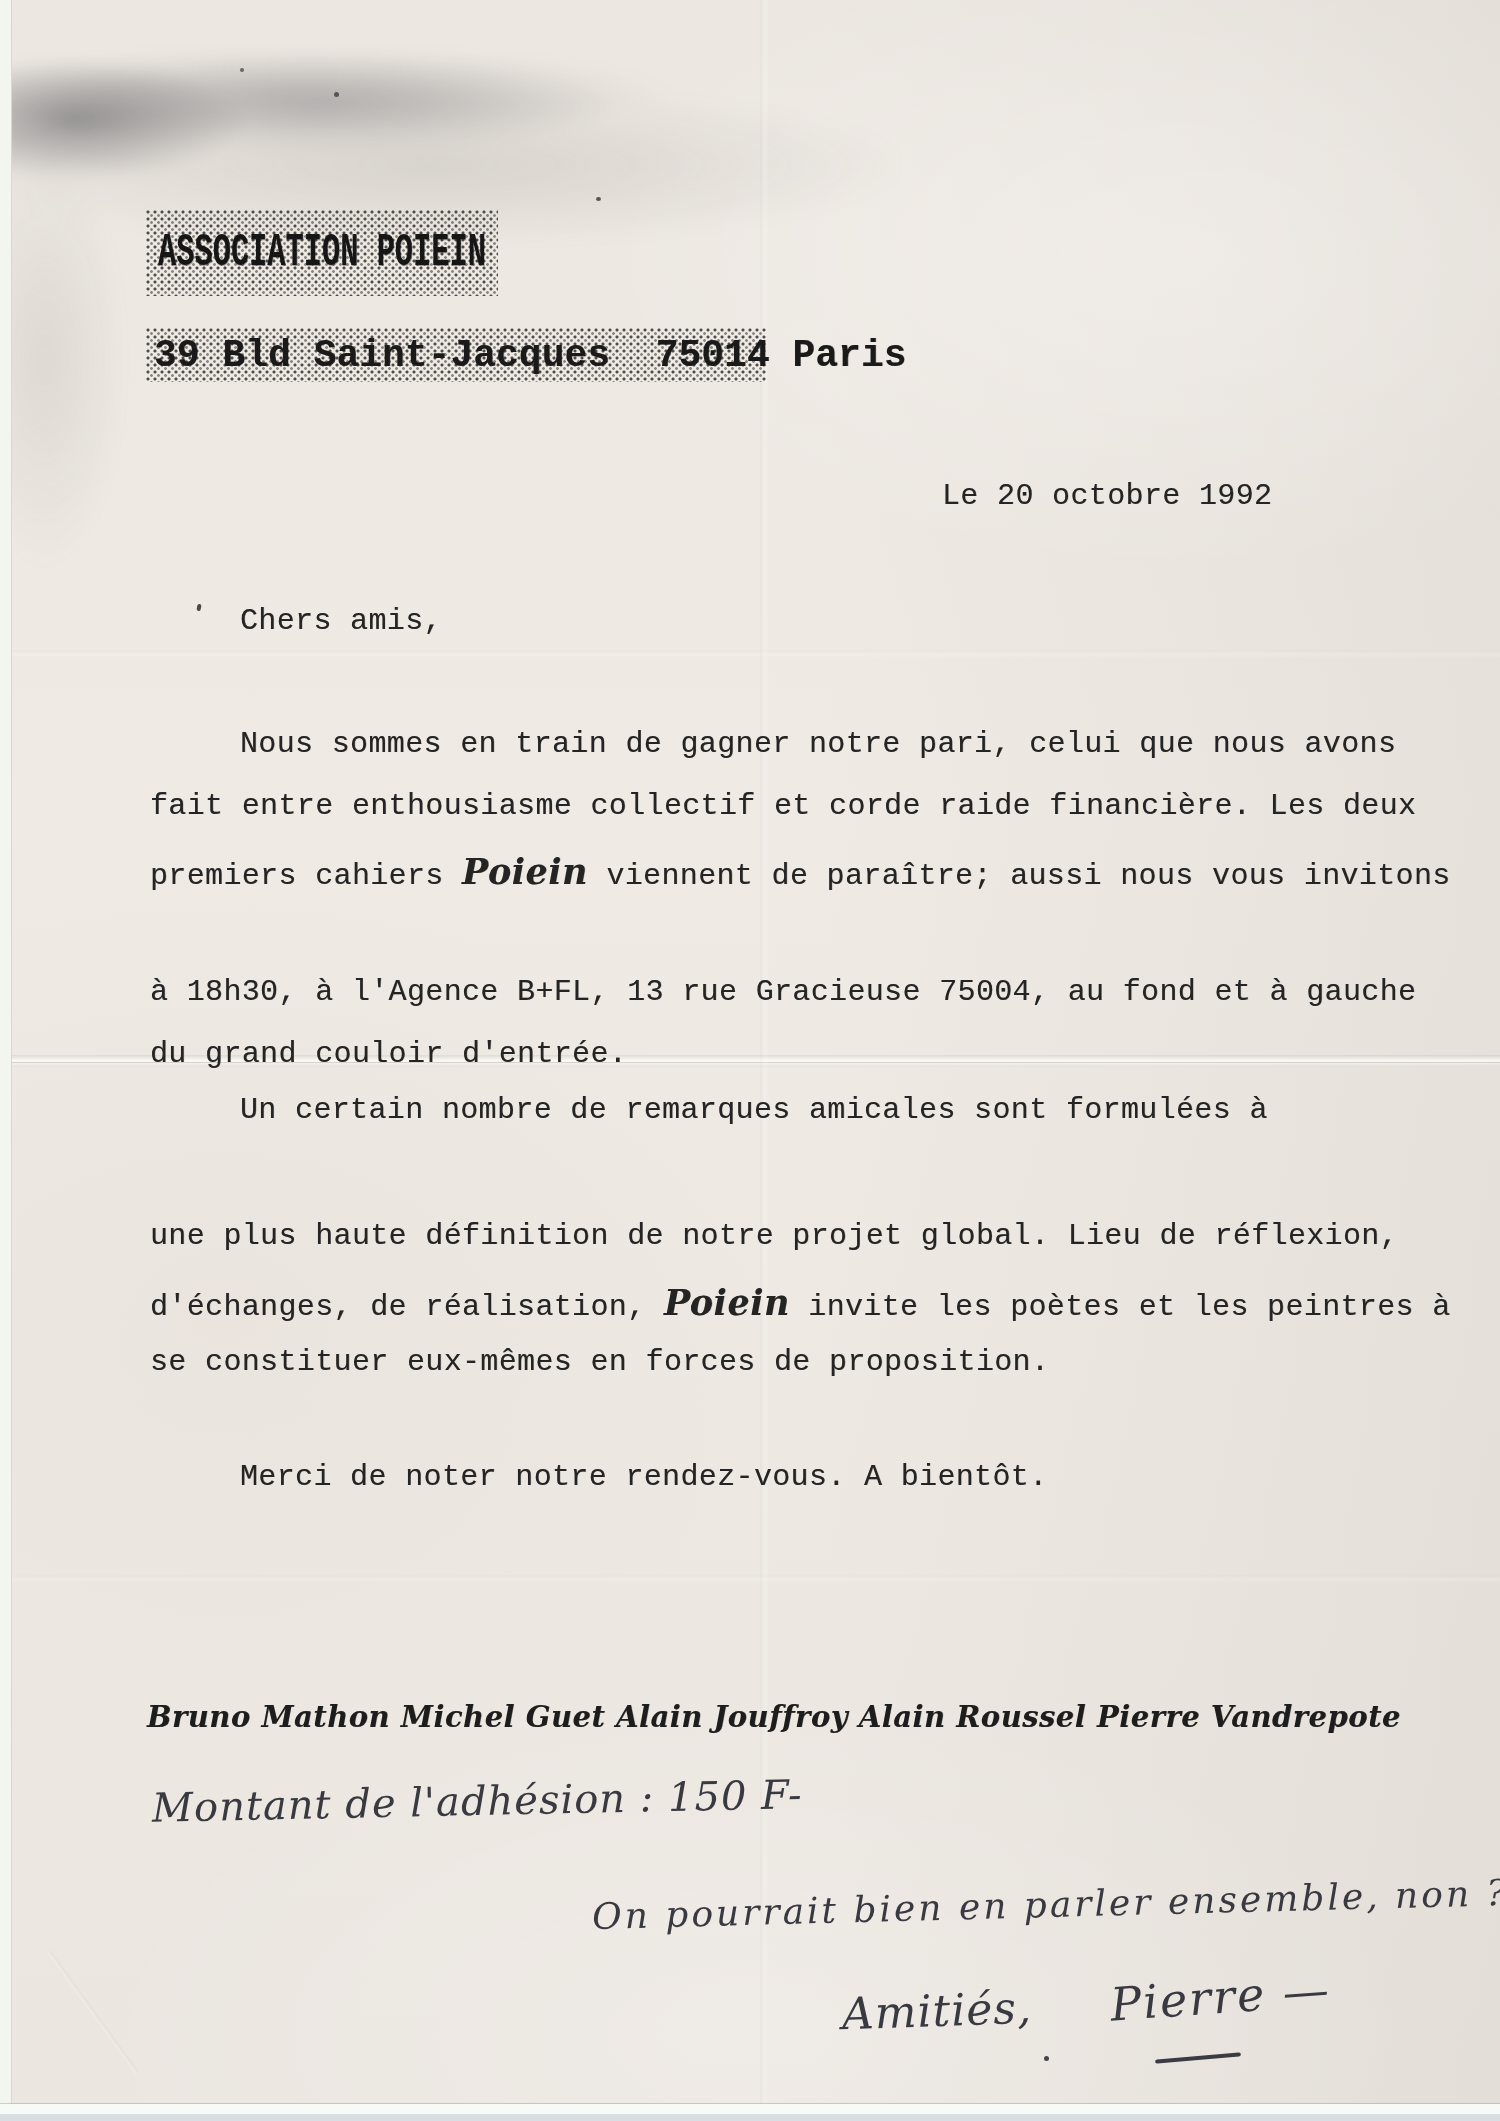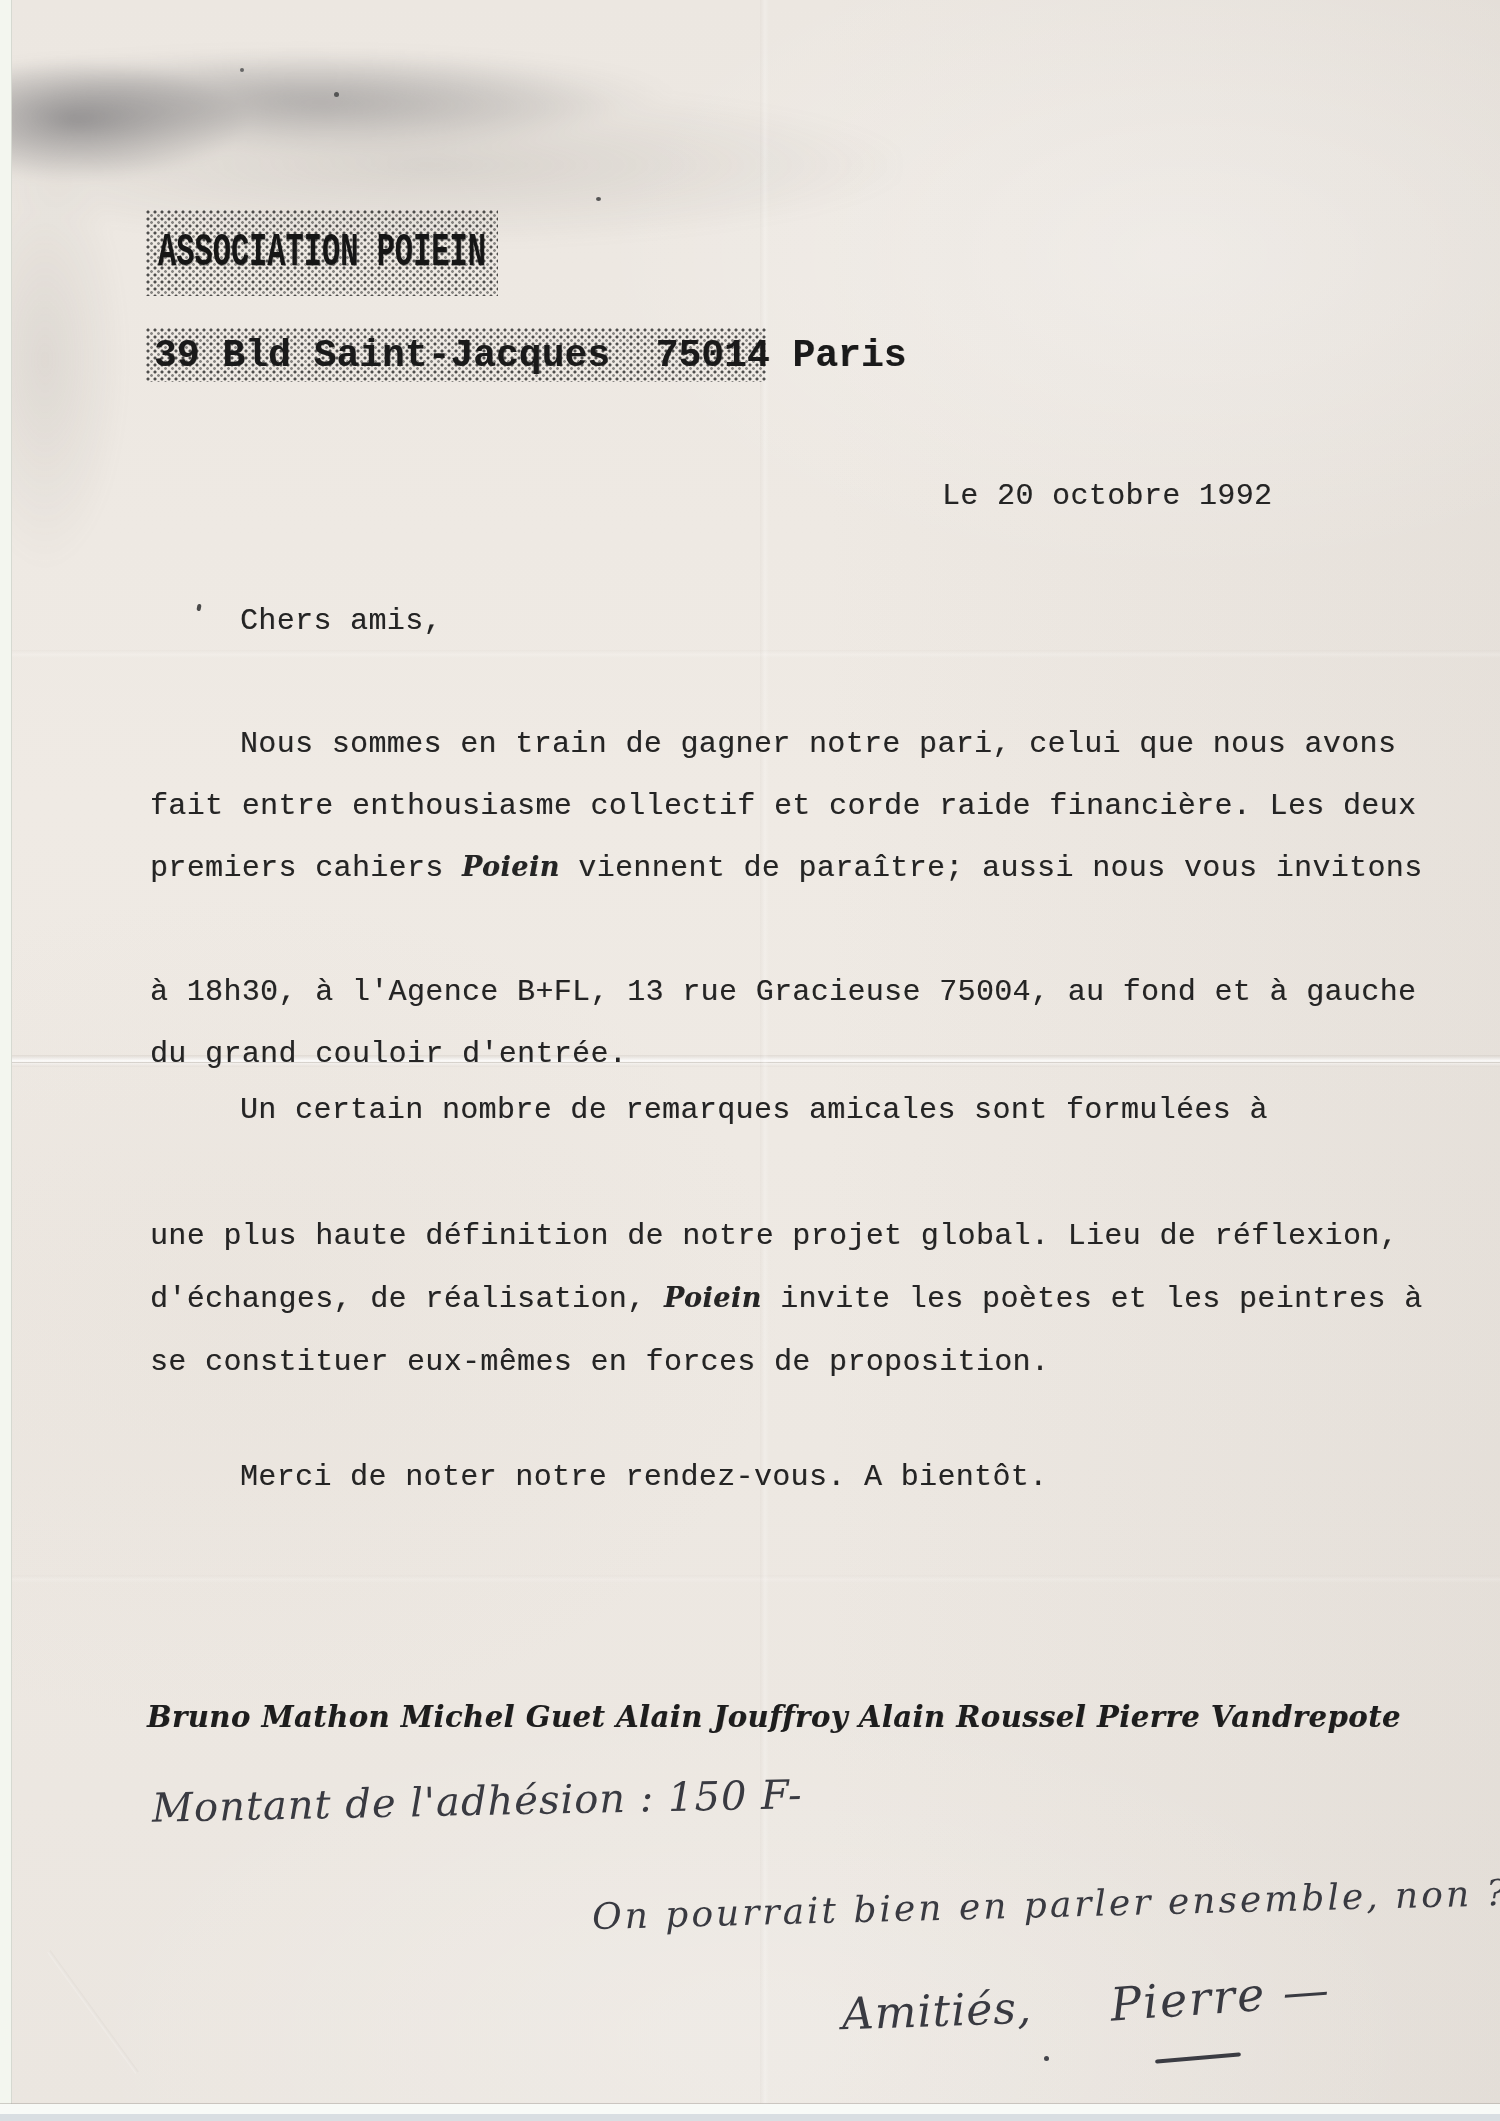--- a/index.html
+++ b/index.html
@@ -80,21 +80,21 @@
     color:#1a1a1a; text-shadow:0.6px 0.6px 0 rgba(30,30,30,.35);
   }
   
   .tline {
     position:absolute; font-size:30px; letter-spacing:.35px; color:#242424;
     white-space:pre; text-shadow:0.4px 0.3px 0 rgba(40,40,40,.38);
   }
   .tline .seg { white-space:pre; }
   .poiein {
     font-family:"DejaVu Serif","Liberation Serif",serif;
-    font-style:italic; font-weight:bold; font-size:27px; letter-spacing:.5px;
+    font-style:italic; font-weight:bold; font-size:35px; letter-spacing:.5px;
   }
   
   .script-line {
     position:absolute; left:147px; top:1700px;
     font-family:"DejaVu Serif","Liberation Serif",serif;
     font-style:italic; font-weight:bold; font-size:29px; letter-spacing:.5px;
     color:#1d1d1d; white-space:pre; text-shadow:0.4px 0.4px 0 rgba(30,30,30,.4);
   }
   
   .hand {

